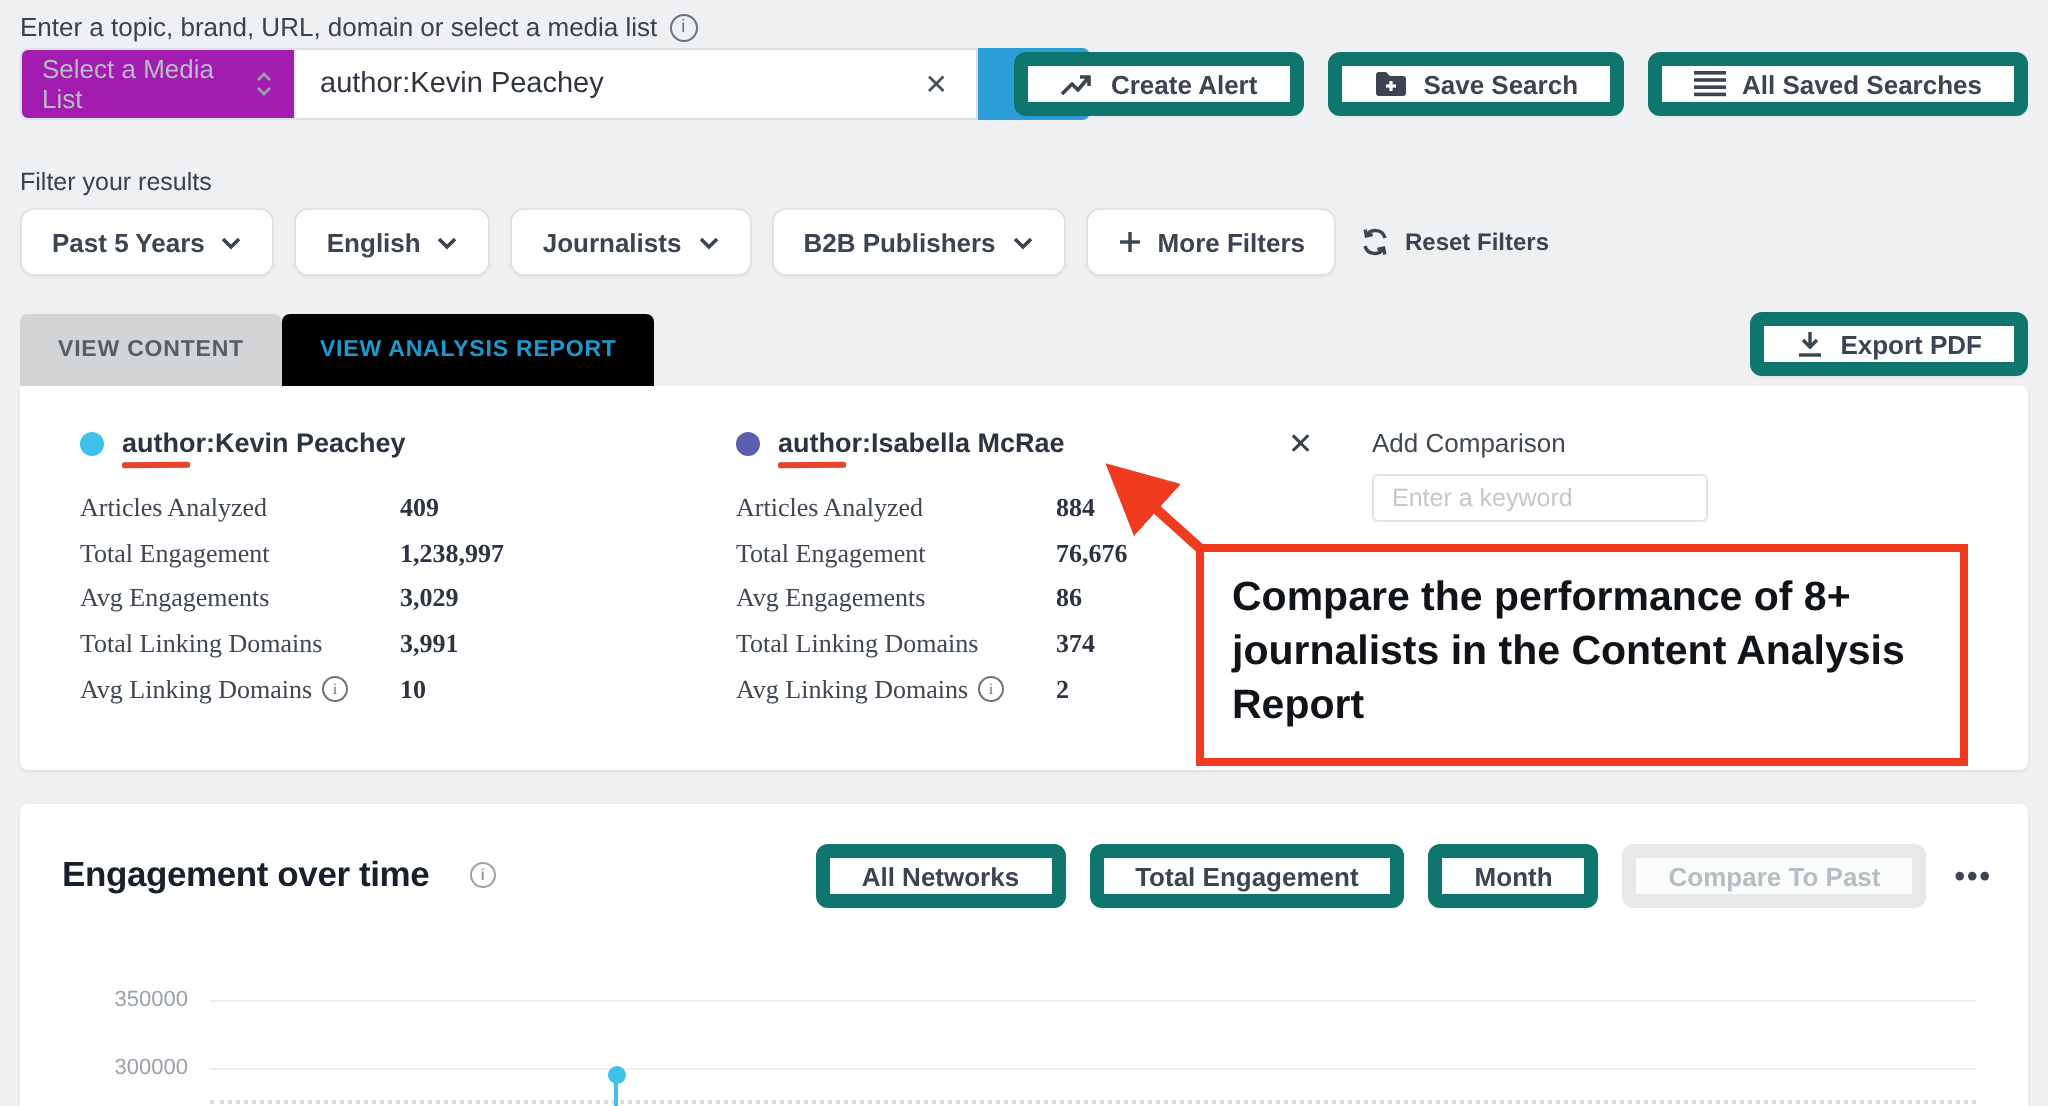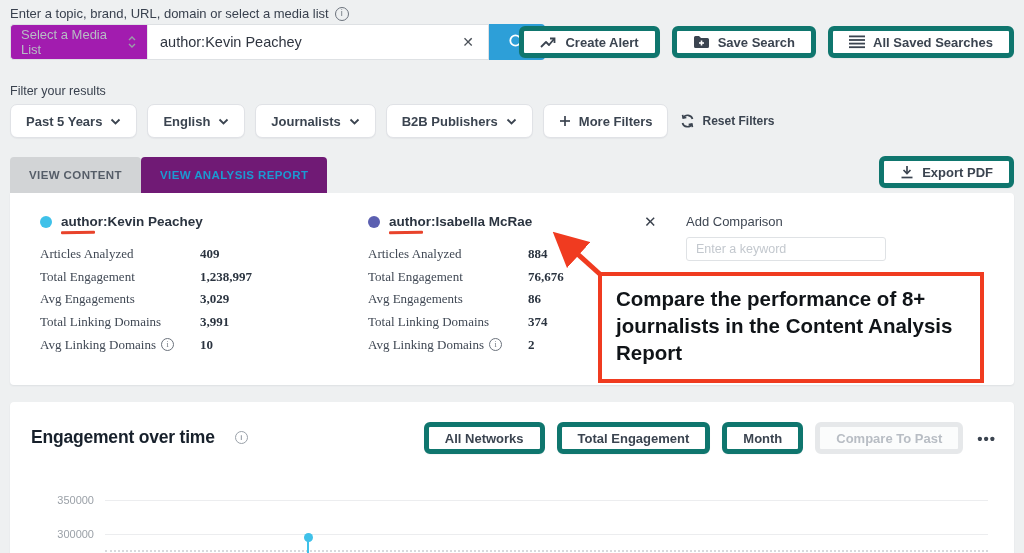--- a/index.html
+++ b/index.html
@@ -20,41 +20,41 @@
   .query-box { width:341px; background:#fff; border:1px solid #dee1e4; border-left:none;
                display:flex; align-items:center; padding:0 12px; }
   .query-box input { flex:1; border:none; outline:none; font-size:14.5px; color:#2f3540;
                      font-family:"Liberation Sans", sans-serif; background:transparent; }
   .clear-x { color:#4a5058; font-size:14px; cursor:pointer; padding:0 2px; }
   .search-btn { width:56px; background:#2d9fd8; border:none; border-radius:0 4px 4px 0;
                 display:flex; align-items:center; justify-content:center; cursor:pointer; }
 
   .top-actions { position:absolute; top:26px; right:10px; display:flex; gap:12px; }
   .btn { height:32px; display:inline-flex; align-items:center; gap:8px; padding:0 16px;
-         background:#fff; border:5px solid #0f766e; border-radius:6px;
+         background:#fff; border:7px solid #0f766e; border-radius:6px;
          font-size:13px; font-weight:700; color:#3b4450; cursor:pointer;
          box-shadow:0 1px 1px rgba(20,30,50,.04); white-space:nowrap; }
 
   
   .filter-label { position:absolute; left:10px; top:84px; font-size:12.5px; color:#39414e; }
   .filter-row { position:absolute; left:10px; top:104px; display:flex; align-items:center; gap:10px; }
   .pill { height:34px; display:inline-flex; align-items:center; gap:8px; padding:0 15px;
           background:#fff; border:1px solid #e0e2e6; border-radius:7px;
           font-size:13px; font-weight:700; color:#3b4450; cursor:pointer;
           box-shadow:0 1px 1px rgba(20,30,50,.04); white-space:nowrap; }
   .reset-link { display:inline-flex; align-items:center; gap:7px; font-size:12px; font-weight:700;
                 color:#3b4450; cursor:pointer; margin-left:2px; }
 
   
   .tabs { position:absolute; left:10px; top:157px; display:flex; }
   .tab { height:36px; display:inline-flex; align-items:center; padding:0 19px;
          font-size:11.5px; font-weight:700; letter-spacing:.4px; cursor:pointer;
          border-radius:4px 4px 0 0; }
   .tab.inactive { background:#d2d4d6; color:#555d68; }
-  .tab.active { background:#701a75; color:#1b9ad2; }
+  .tab.active { background:#000000; color:#1b9ad2; }
   .export-btn { position:absolute; right:10px; top:156px; }
 
   
   .compare-card { position:absolute; left:10px; right:10px; top:193px; height:192px;
                   background:#fff; border-radius:0 4px 4px 4px; box-shadow:0 1px 2px rgba(20,30,50,.07); }
   .series-block { position:absolute; top:21px; width:310px; }
   .series-block.s1 { left:30px; }
   .series-block.s2 { left:358px; }
   .series-head { display:flex; align-items:center; gap:9px; }
   .dot { width:12px; height:12px; border-radius:50%; flex:0 0 auto; }
@@ -63,21 +63,21 @@
               border-radius:1px; transform:rotate(-.6deg); }
   .stats { margin-top:9px;font-family:Liberation Serif, serif; }
   .stat-row { display:flex; align-items:center; height:22.6px; }
   .stat-label { width:160px; font-size:13px; color:#3f4753; display:flex; align-items:center; gap:5px; }
   .stat-label .info-icon { width:13px; height:13px; font-size:8px; }
   .stat-value { font-size:13px; font-weight:700; color:#2b3440; }
   .card-close { position:absolute; left:634px; top:20px; font-size:15px; color:#3a414d;
                 cursor:pointer; font-weight:400; }
   .add-compare { position:absolute; left:676px; top:21px; }
   .add-compare .ac-label { font-size:13px; color:#3f4753; }
-  .add-compare input { margin-top:8px; width:200px; height:24px; border:1px solid #dfe2e5;
+  .add-compare input { margin-top:8px; width:168px; height:24px; border:1px solid #dfe2e5;
                        border-radius:3px; padding:0 9px; font-size:12.5px; color:#3f4753;
                        font-family:"Liberation Sans", sans-serif; outline:none; }
   .add-compare input::placeholder { color:#c3c8ce; }
 
   
   .anno-box { position:absolute; left:598px; top:272px; width:386px; height:111px;
               background:#fff; border:4px solid #f03b20; padding:9px 14px;
               font-size:20.5px; font-weight:700; color:#101418; line-height:1.32;
               font-family:"Liberation Sans", sans-serif; z-index:5; }
   .anno-arrow { position:absolute; left:538px; top:220px; z-index:5; pointer-events:none; }

